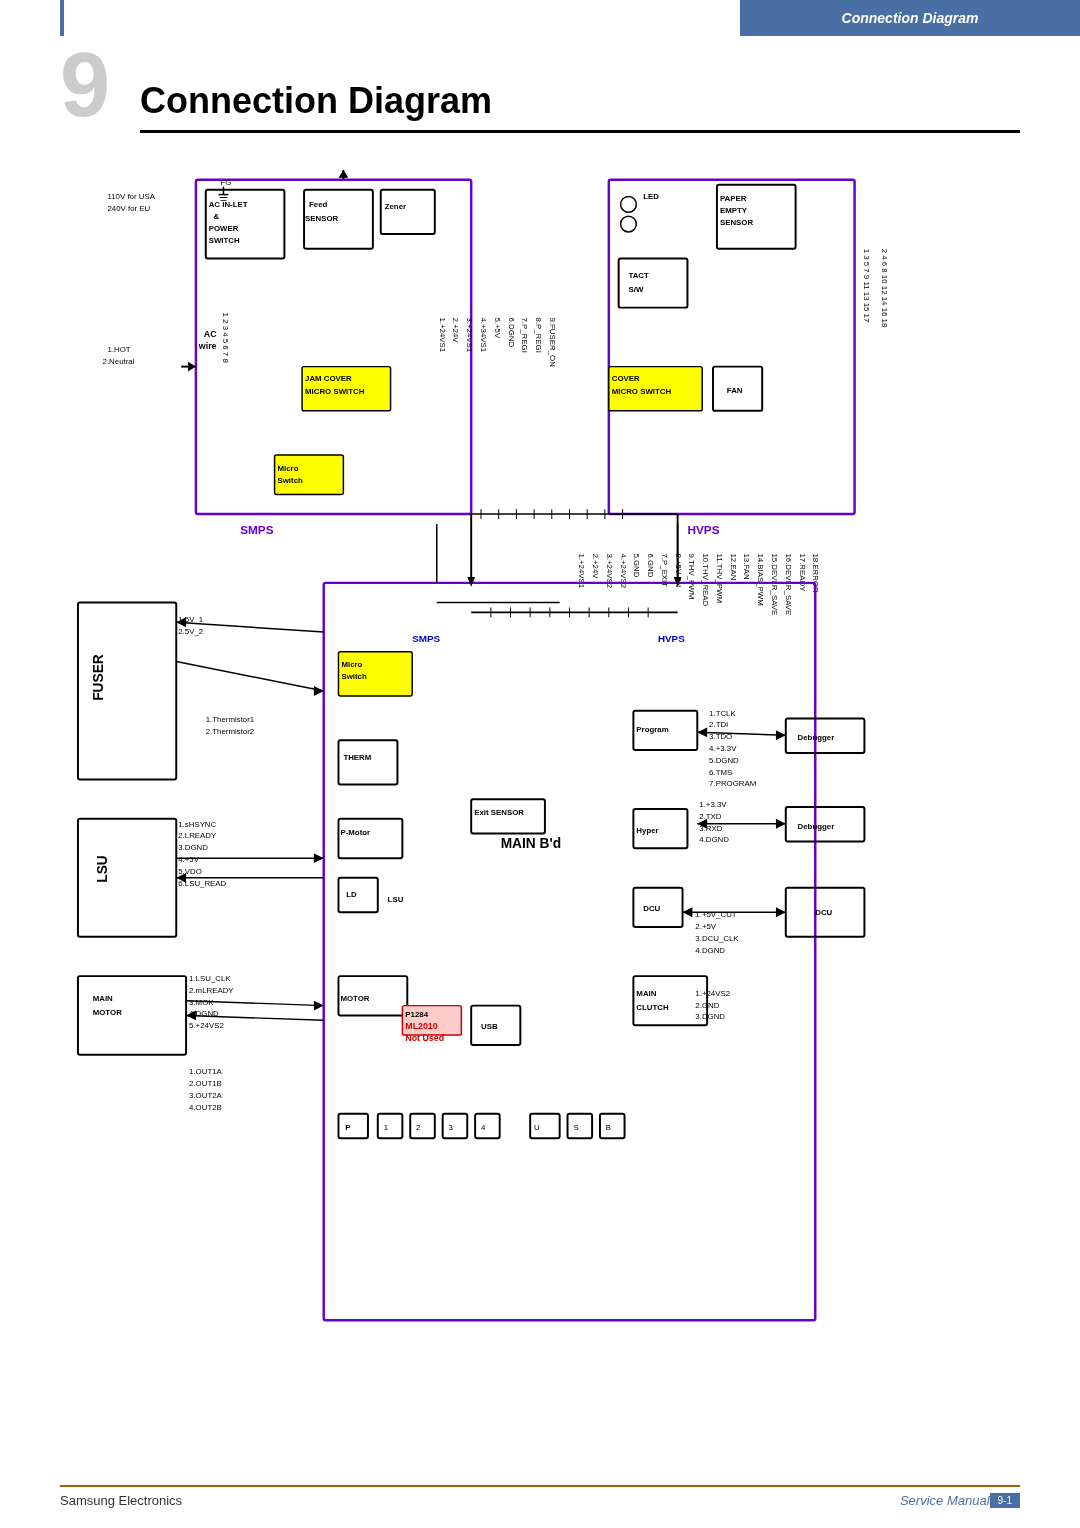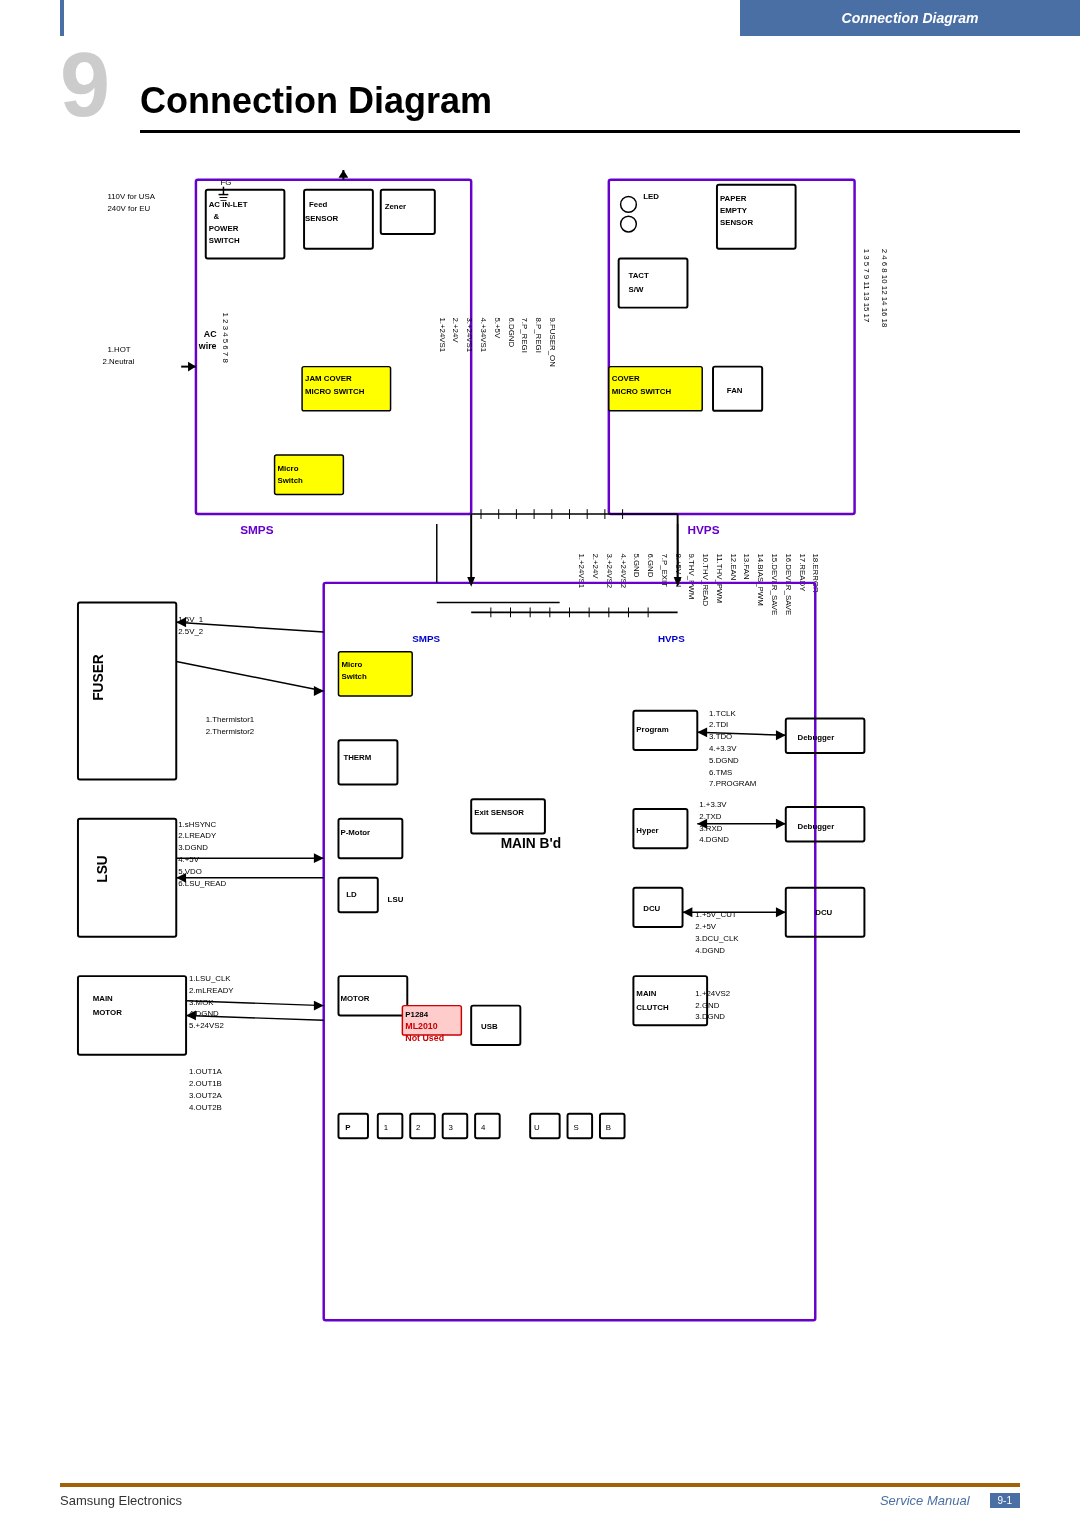--- a/index.html
+++ b/index.html
@@ -80,31 +80,31 @@
 
     
     .footer {
       position: absolute;
       bottom: 20px;
       left: 60px;
       right: 60px;
       display: flex;
       justify-content: space-between;
       align-items: center;
-      border-top: 4px solid #a16207;
+      border-top: 2px solid #a16207;
       padding-top: 6px;
     }
     .footer-left { font-size: 13px; color: #333; }
     .footer-right {
       font-size: 13px;
       font-style: italic;
       color: #4a6fa5;
       display: flex;
       align-items: flex-start;
-      gap: 20px;
+      gap: 0;
     }
     .page-badge {
       background: #4a6fa5;
       color: #fff;
       padding: 2px 8px;
       font-size: 10px;
       font-style: normal;
     }
 
     

